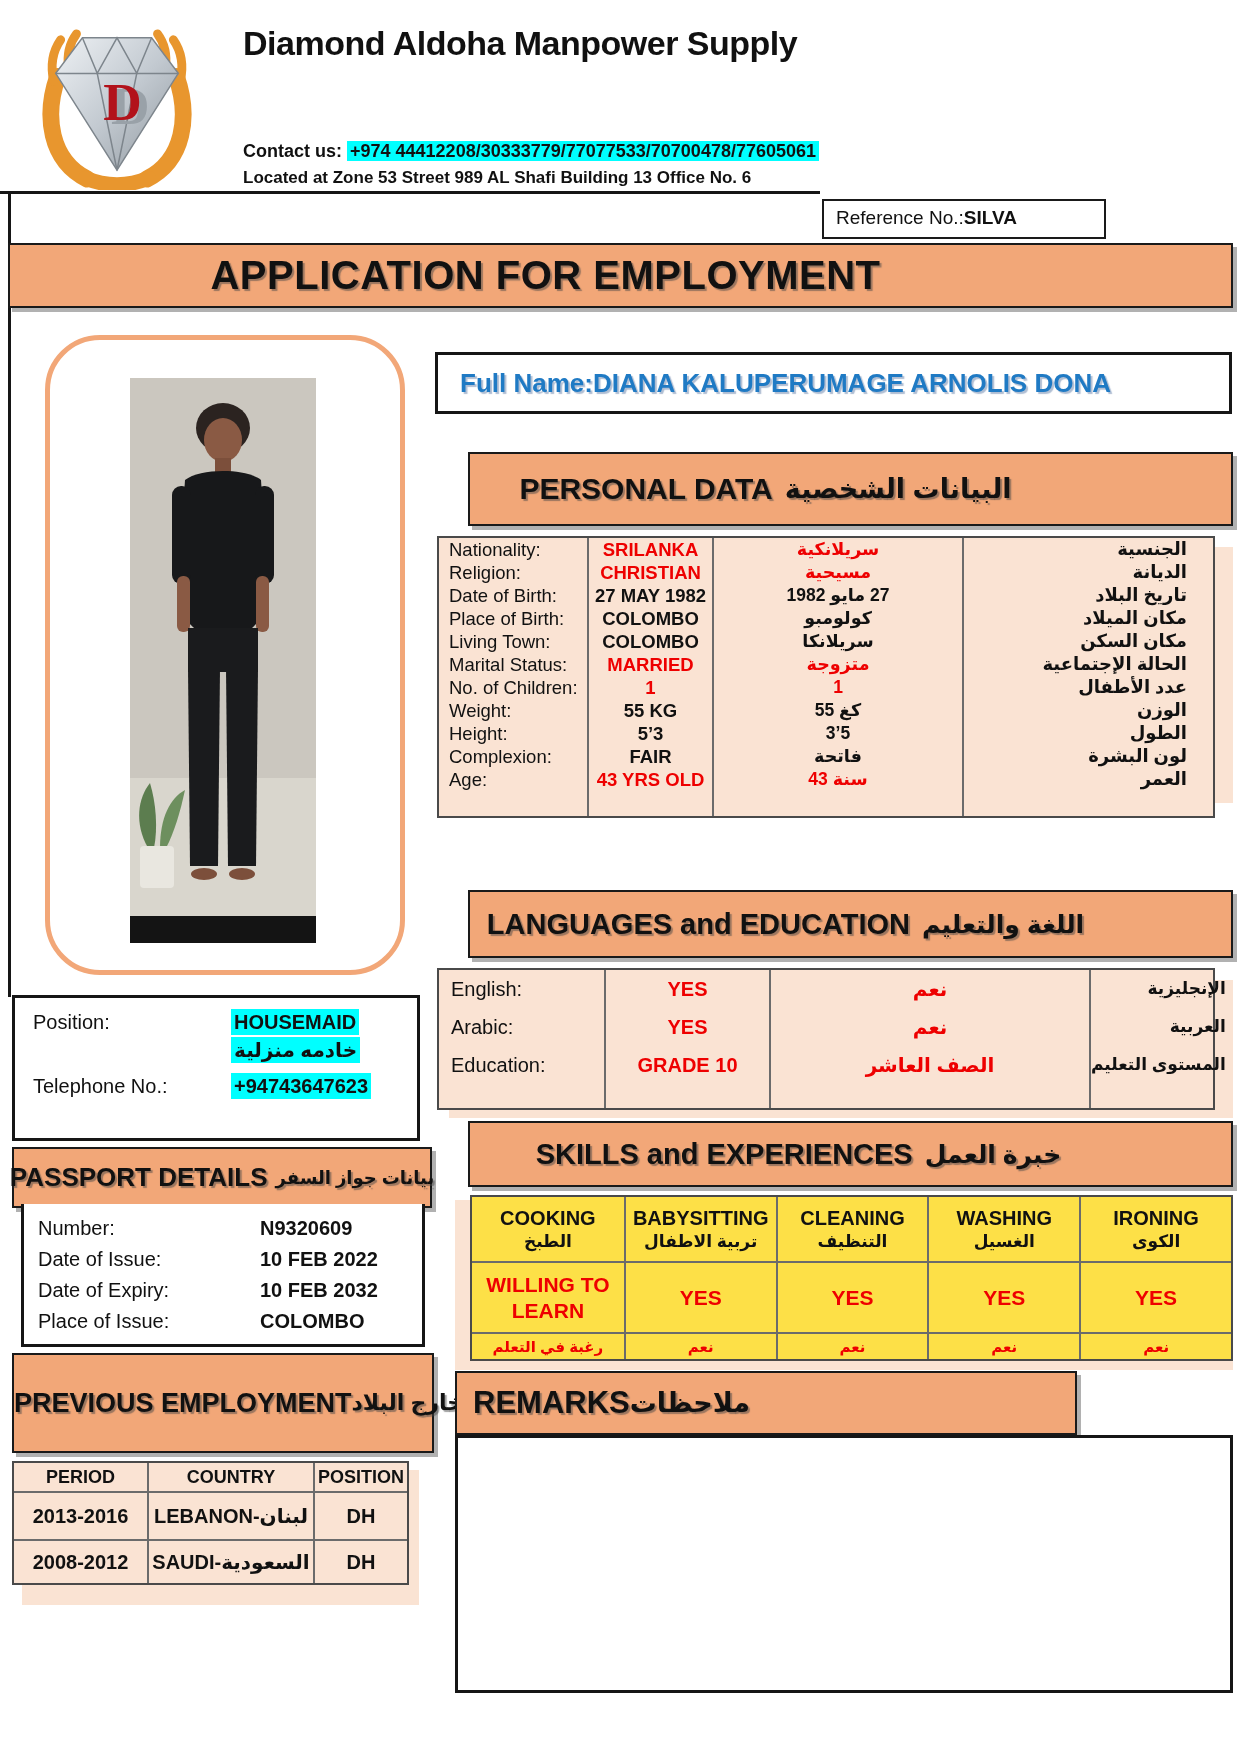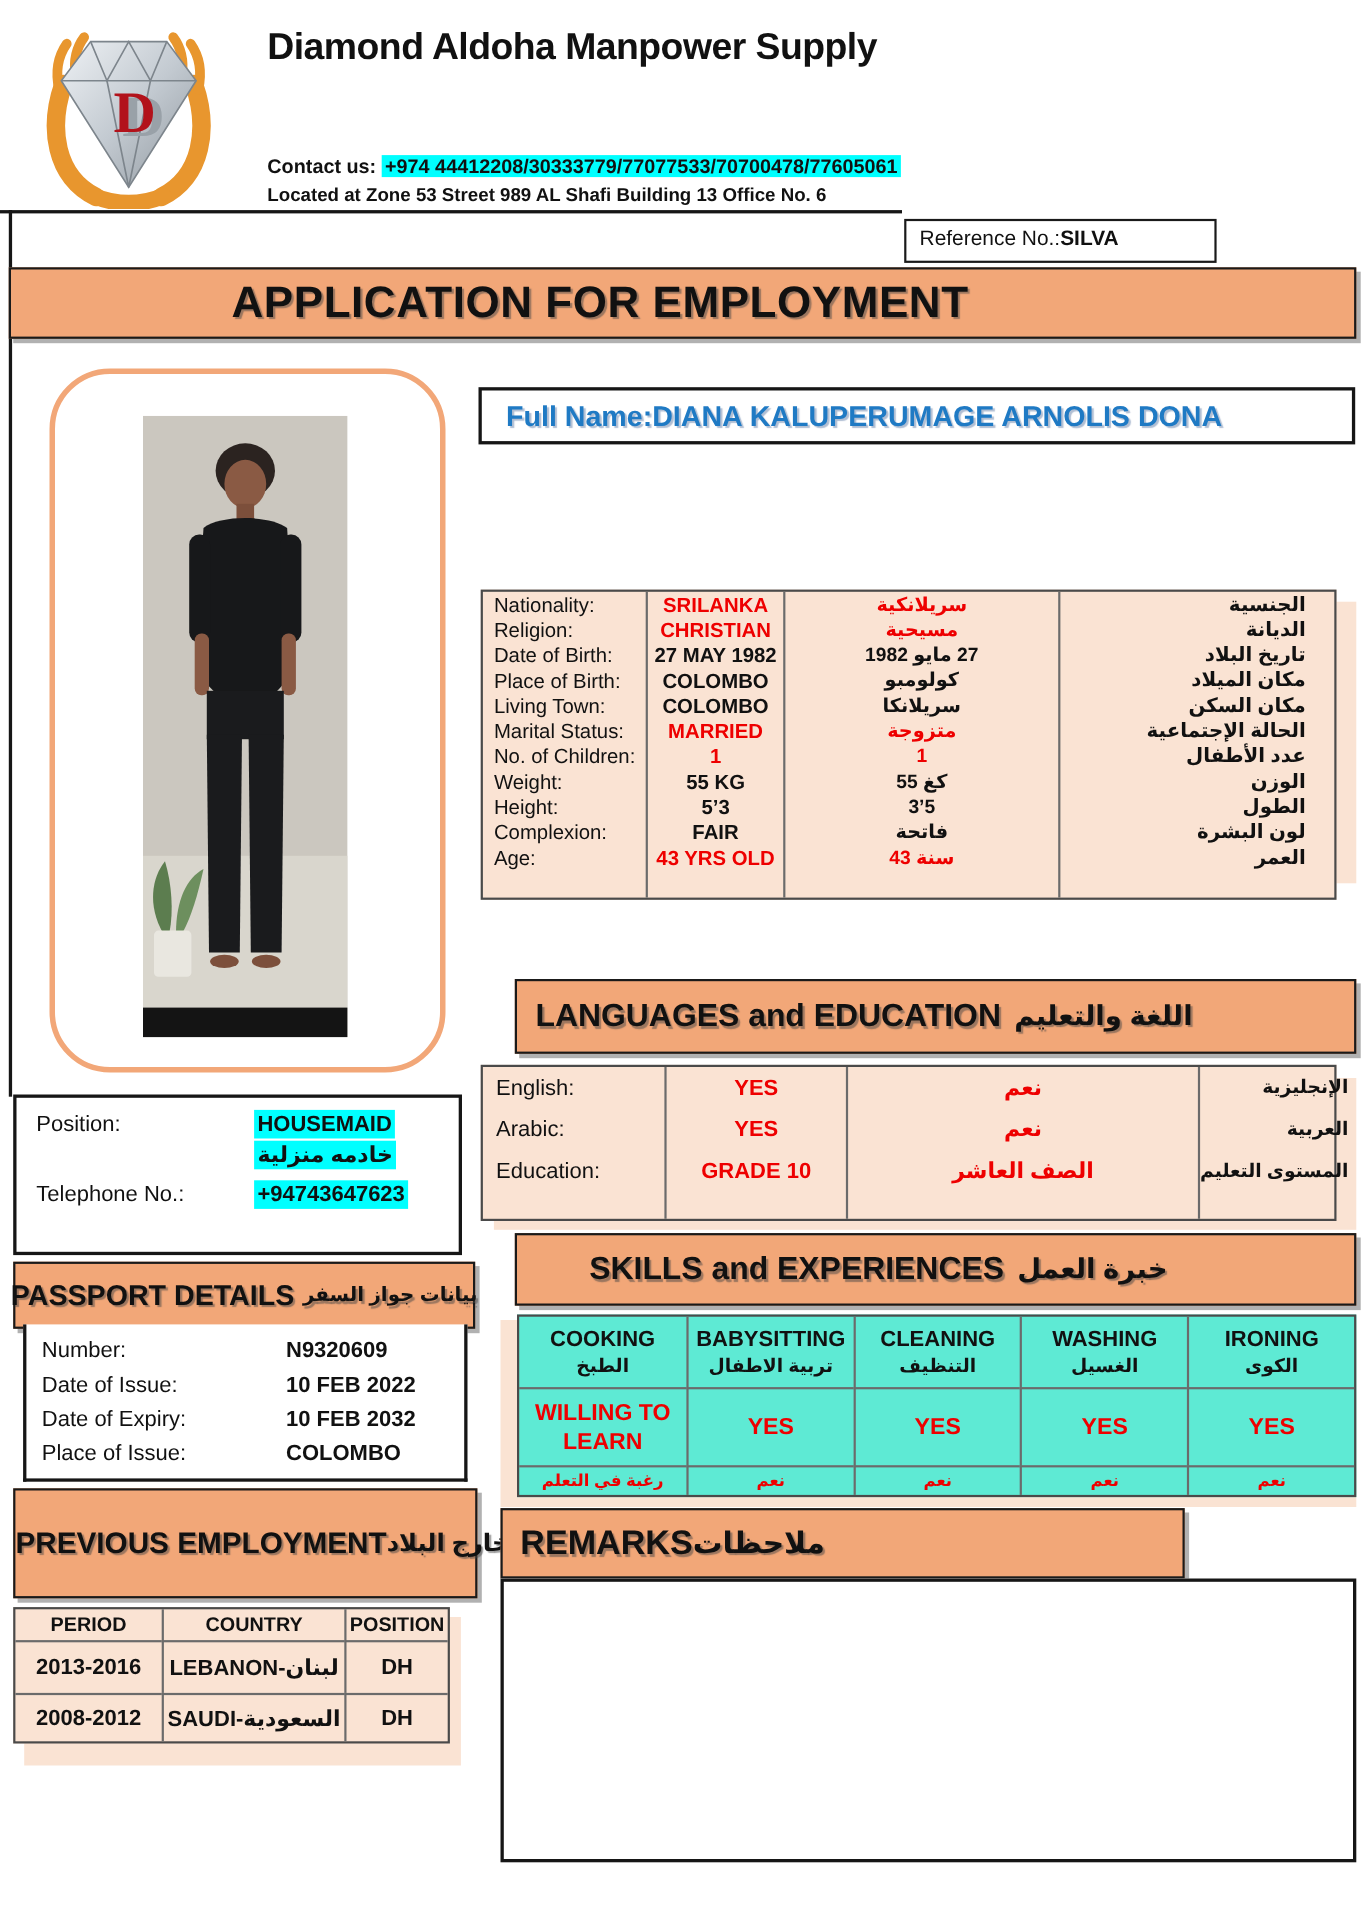--- a/index.html
+++ b/index.html
@@ -33,21 +33,21 @@
   .skills-banner{left:468px;top:1121px;width:765px;height:66px;padding-right:150px;box-sizing:border-box;padding-left:46px;}
   .skills-banner .en{font-size:29px;} .skills-banner .ar{font-size:25px;margin-left:12px;}
   .passport-banner{left:12px;top:1147px;width:416px;height:57px;}
   .passport-banner .en{font-size:26px;} .passport-banner .ar{font-size:18px;margin-left:8px;}
   .prev-banner{left:12px;top:1353px;width:418px;height:96px;flex-direction:row;justify-content:flex-start;}
   .prev-banner .en{font-size:27px;line-height:34px;} .prev-banner .ar{font-size:22px;line-height:30px;}
   .remarks-banner{left:455px;top:1371px;width:622px;height:64px;justify-content:flex-start;padding-left:16px;box-sizing:border-box;}
   .remarks-banner .en{font-size:31px;} .remarks-banner .ar{font-size:27px;}
 
   
-  .fullname-box{left:435px;top:352px;width:797px;height:52px;border:3px solid #161616;background:#fff;
+  .fullname-box{left:435px;top:352px;width:797px;height:62px;border:3px solid #161616;background:#fff;
                 display:flex;align-items:center;padding-left:22px;box-sizing:border-box;}
   .fullname-box span{font-size:26px;font-weight:bold;color:#1F7AC4;text-shadow:2px 2px 1px rgba(30,70,130,.35);white-space:pre;}
 
   
   .photo-frame{left:45px;top:335px;width:350px;height:630px;border:5px solid #F2A778;border-radius:55px;background:#fff;}
   .photo{position:absolute;left:80px;top:38px;width:186px;height:565px;}
 
   
   .shadow{background:#FAE3D3;}
   .pd-shadow{left:449px;top:547px;width:784px;height:256px;}
@@ -90,21 +90,21 @@
   .prev-table{left:12px;top:1461px;width:397px;height:124px;border:2px solid #4a4a4a;background:#FAE3D3;
               display:grid;grid-template-columns:133px 166px 1fr;grid-template-rows:28px 48px 1fr;box-sizing:border-box;}
   .prev-table > div{display:flex;align-items:center;justify-content:center;font-weight:bold;
                     border-left:2px solid #6b6b6b;border-top:2px solid #6b6b6b;}
   .prev-table > div:nth-child(-n+3){border-top:none;font-size:18px;}
   .prev-table > div:nth-child(3n+1){border-left:none;}
   .prev-table .cell{font-size:20px;}
 
   
   .skills-shadow{left:455px;top:1200px;width:778px;height:170px;}
-  .skills-table{left:470px;top:1195px;width:763px;height:166px;border:2px solid #4a4a4a;background:#5eead4;
+  .skills-table{left:470px;top:1195px;width:763px;height:166px;border:2px solid #4a4a4a;background:#fde047;
                 display:grid;grid-template-columns:repeat(5,1fr);grid-template-rows:64px 71px 1fr;box-sizing:border-box;}
   .skills-table > div{border-left:2px solid #6b6b6b;border-top:2px solid #6b6b6b;
                       display:flex;flex-direction:column;align-items:center;justify-content:center;text-align:center;}
   .skills-table > div:nth-child(-n+5){border-top:none;}
   .skills-table > div:nth-child(5n+1){border-left:none;}
   .sk-en{font-size:20px;font-weight:bold;line-height:25px;}
   .sk-ar{font-size:17px;font-weight:bold;line-height:22px;}
   .sk-val{font-size:21px;font-weight:bold;line-height:26px;padding:0 6px;}
   .sk-var{font-size:15px;font-weight:bold;line-height:20px;}
 
@@ -186,20 +186,24 @@
         <rect x="58" y="250" width="70" height="44" fill="#1a1b1d"></rect>
         <path d="M58,290 L90,290 L88,488 L60,488 Z" fill="#1a1b1d"></path>
         <path d="M96,290 L128,290 L126,488 L98,488 Z" fill="#1a1b1d"></path>
         <ellipse cx="74" cy="496" rx="13" ry="6" fill="#7c4f3b"></ellipse>
         <ellipse cx="112" cy="496" rx="13" ry="6" fill="#7c4f3b"></ellipse>
       </g>
       <rect y="538" width="186" height="27" fill="#141414"></rect>
     </svg>
   </div>
 
+  <div class="abs banner pd-banner">
+    <span class="en">PERSONAL DATA</span>
+    <span class="ar">البيانات الشخصية</span>
+  </div>
   <div class="abs shadow pd-shadow"></div>
   <div class="abs pd-table">
     <div class="pcol labels">
       <div class="pline">Nationality:</div>
       <div class="pline">Religion:</div>
       <div class="pline">Date of Birth:</div>
       <div class="pline">Place of Birth:</div>
       <div class="pline">Living Town:</div>
       <div class="pline">Marital Status:</div>
       <div class="pline">No. of Children:</div>

